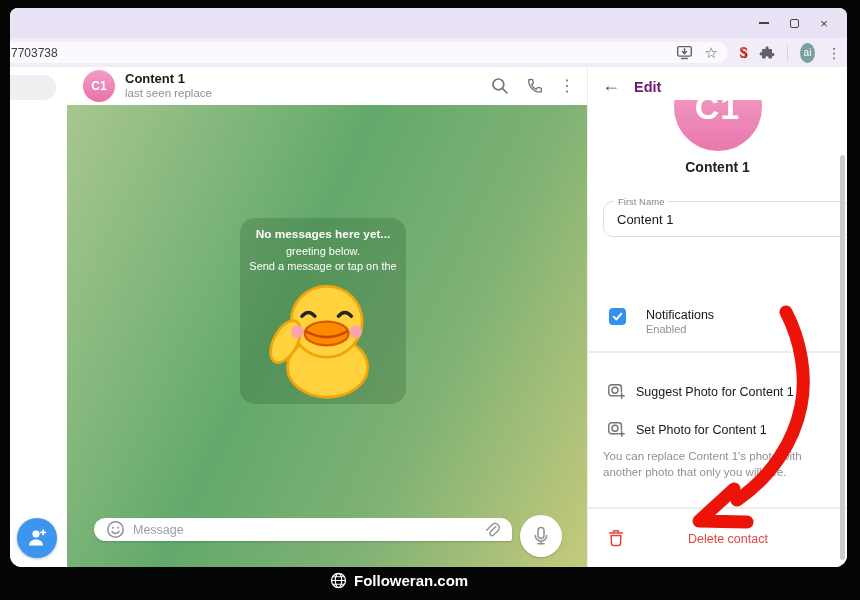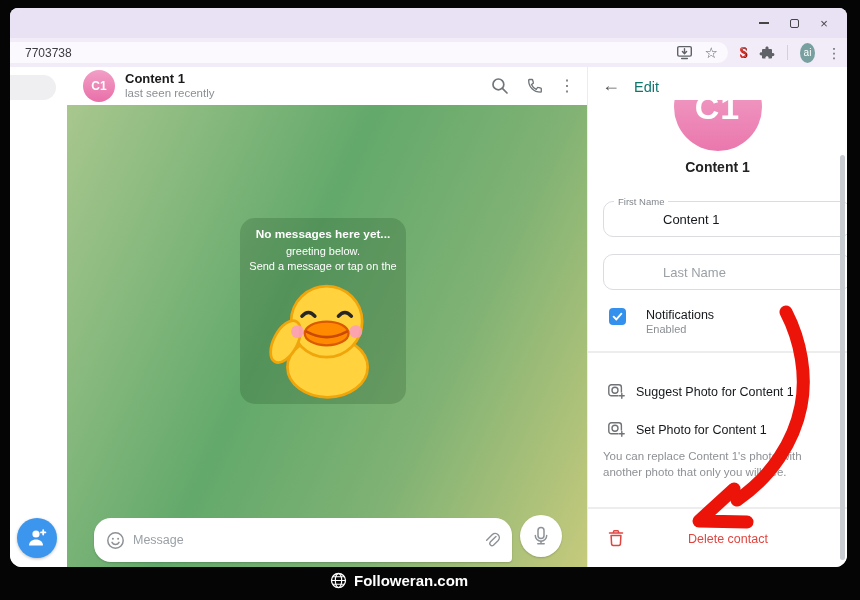--- a/index.html
+++ b/index.html
@@ -15,21 +15,21 @@
   .win-controls { position:absolute; right:8px; top:0; height:30px; display:flex; align-items:center; }
   .wc { width:30px; height:30px; display:flex; align-items:center; justify-content:center;
         color:#454545; cursor:default; }
   .min-bar { width:10px; height:1.6px; background:#454545; display:block; }
   .max-box { width:9px; height:9px; border:1.4px solid #454545; border-radius:2px; display:block; }
   .wc.close { font-size:13px; line-height:1; }
 
   .toolbar { position:absolute; left:0; top:30px; width:100%; height:29px; background:#f2ecf8; }
   .omnibox { position:absolute; left:0; top:4px; width:718px; height:21px; background:#fbf9fd;
              border-radius:0 11px 11px 0; display:flex; align-items:center; }
-  .url { margin-left:15px; font-size:12px; color:#3a3a40; }
+  .url { margin-left:1px; font-size:12px; color:#3a3a40; }
   .ob-icons { position:absolute; right:10px; top:0; height:21px; display:flex; align-items:center; gap:12px; }
   .tb-right { position:absolute; right:6px; top:0; height:29px; display:flex; align-items:center; gap:12px; }
   .ext-s { font-size:14px; font-weight:bold; color:#d93025; font-family:"Liberation Serif", serif;
            text-shadow:1px 1px 0 #8c1007; }
   .tb-div { width:1px; height:15px; background:#d5cde0; }
   .profile-av { width:15px; height:20px; border-radius:50%; background:#77a09e; color:#fff;
                 font-size:10px; display:flex; align-items:center; justify-content:center; }
   .dots { font-size:14px; color:#5f6368; line-height:1; }
   .star-glyph { font-size:15px; color:#5f6368; line-height:1; }
 
@@ -56,49 +56,49 @@
   .chat-bg { position:absolute; left:0; top:38px; width:100%; height:462px;
              background:linear-gradient(115deg,#a8c78e 0%,#63a96b 42%,#7fb274 68%,#c6ca7c 100%); }
 
   .empty-bubble { position:absolute; left:173px; top:113px; width:166px; height:186px;
                   border-radius:15px; background:rgba(12,52,16,.18); text-align:center;
                   padding-top:9px; color:#fff; }
   .eb-l1 { font-size:11.8px; font-weight:bold; margin-bottom:3px; }
   .eb-l  { font-size:11px; line-height:14.5px; }
   .duck { margin-top:3px; }
 
-  .composer { position:absolute; left:27px; top:413px; width:418px; height:44px; background:#fff;
+  .composer { position:absolute; left:27px; top:413px; width:418px; height:23px; background:#fff;
               border-radius:17px 17px 4px 17px; display:flex; align-items:center;
               box-shadow:0 1px 2px rgba(0,0,0,.18); }
   .composer input { flex:1; border:none; outline:none; font-size:12.5px; color:#222; background:transparent;
                     font-family:"Liberation Sans", sans-serif; }
   .composer input::placeholder { color:#9aa0a6; }
   .cmp-emoji { margin:0 8px 0 12px; display:flex; }
   .cmp-clip { margin-right:12px; display:flex; }
   .mic-btn { position:absolute; left:453px; top:410px; width:42px; height:42px; border-radius:50%;
              background:#fff; display:flex; align-items:center; justify-content:center;
              box-shadow:0 1px 2px rgba(0,0,0,.18); cursor:pointer; }
 
   
   .edit-panel { position:absolute; left:577px; top:0; width:260px; height:500px; background:#fff;
                 border-left:1px solid #ececec; }
   .back-arrow { position:absolute; left:14px; top:8px; font-size:18px; color:#54585c; cursor:pointer; }
-  .panel-title { position:absolute; left:46px; top:12px; font-size:14.5px; font-weight:normal; color:#0f766e; }
+  .panel-title { position:absolute; left:46px; top:12px; font-size:14.5px; font-weight:bold; color:#701a75; }
 
   .avatar-clip { position:absolute; left:0; top:33px; width:100%; height:120px; overflow:hidden;
                  display:flex; justify-content:center; pointer-events:none; }
   .avatar-big { width:88px; height:88px; border-radius:50%; margin-top:-37px;
                 background:linear-gradient(180deg,#f2a7cb 0%,#ea77ad 100%);
                 display:flex; align-items:center; justify-content:center;
                 color:#fff; font-weight:bold; font-size:34px; letter-spacing:1px; }
   .contact-name { position:absolute; left:0; top:92px; width:100%; text-align:center;
                   font-size:14px; font-weight:bold; color:#222; }
 
   .field { position:absolute; left:15px; width:248px; height:36px; border:1px solid #dadce0;
-           border-radius:10px;padding-left:46px; }
+           border-radius:10px; }
   .field input { width:100%; height:100%; border:none; outline:none; background:transparent;
                  padding:0 13px; font-size:13px; color:#15181c;
                  font-family:"Liberation Sans", sans-serif; }
   .field input::placeholder { color:#9aa0a6; }
   .f-first { top:134px; }
   .f-last  { top:187px; }
   .f-label { position:absolute; left:10px; top:-6px; background:#fff; padding:0 4px;
              font-size:9.5px; color:#82868b; }
 
   .checkbox { position:absolute; left:21px; top:241px; width:17px; height:17px; border-radius:4px;
@@ -180,21 +180,21 @@
             <path d="M3 18.5c0-4 3.1-6.1 7-6.1s7 2.1 7 6.1z" fill="#fff"></path>
             <path d="M17.2 3.2v4.4 M15 5.4h4.4" stroke="#fff" stroke-width="1.8" stroke-linecap="round"></path>
           </svg>
         </button>
       </div>
 
       <div class="chat">
         <div class="chat-header">
           <div class="avatar-sm">C1</div>
           <div class="chat-title">Content 1</div>
-          <div class="chat-sub">last seen recently</div>
+          <div class="chat-sub">last seen replace</div>
           <div class="ch-icons">
             <svg width="18" height="18" viewBox="0 0 18 18">
               <circle cx="7.4" cy="7.4" r="5.4" fill="none" stroke="#707579" stroke-width="1.7"></circle>
               <path d="M11.4 11.4 L16 16" stroke="#707579" stroke-width="1.7" stroke-linecap="round"></path>
             </svg>
             <svg width="18" height="18" viewBox="0 0 20 20">
               <path d="M4.8 2.8h3c.3 0 .6.2.7.5l.8 3c.1.3 0 .6-.3.8L7.2 8.4c.9 2.2 3.1 4.4 5.3 5.3l1.3-1.8c.2-.3.5-.4.8-.3l3 .8c.3.1.5.4.5.7v3c0 .4-.3.7-.7.7C9.7 16.8 4.1 11.2 4.1 3.5c0-.4.3-.7.7-.7z" fill="none" stroke="#707579" stroke-width="1.5" stroke-linejoin="round"></path>
             </svg>
             <span class="dots">⋮</span>
           </div>
@@ -250,23 +250,20 @@
 
         <div class="avatar-clip">
           <div class="avatar-big">C1</div>
         </div>
         <div class="contact-name">Content 1</div>
 
         <div class="field f-first">
           <span class="f-label">First Name</span>
           <input type="text" value="Content 1" style="">
         </div>
-        <div class="field f-last">
-          <input type="text" placeholder="Last Name" style="">
-        </div>
 
         <div class="checkbox">
           <svg width="13" height="13" viewBox="0 0 14 14">
             <polyline points="2.8,7.2 5.8,10.2 11.2,4" fill="none" stroke="#fff" stroke-width="2" stroke-linecap="round" stroke-linejoin="round"></polyline>
           </svg>
         </div>
         <div class="notif-label">Notifications</div>
         <div class="notif-status">Enabled</div>
 
         <div class="divider d1"></div>

